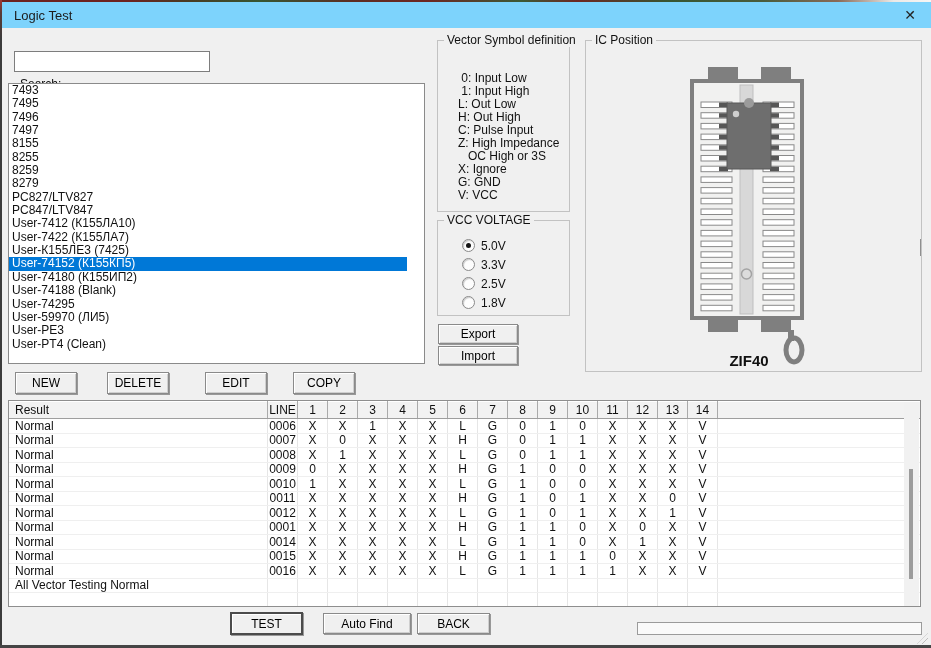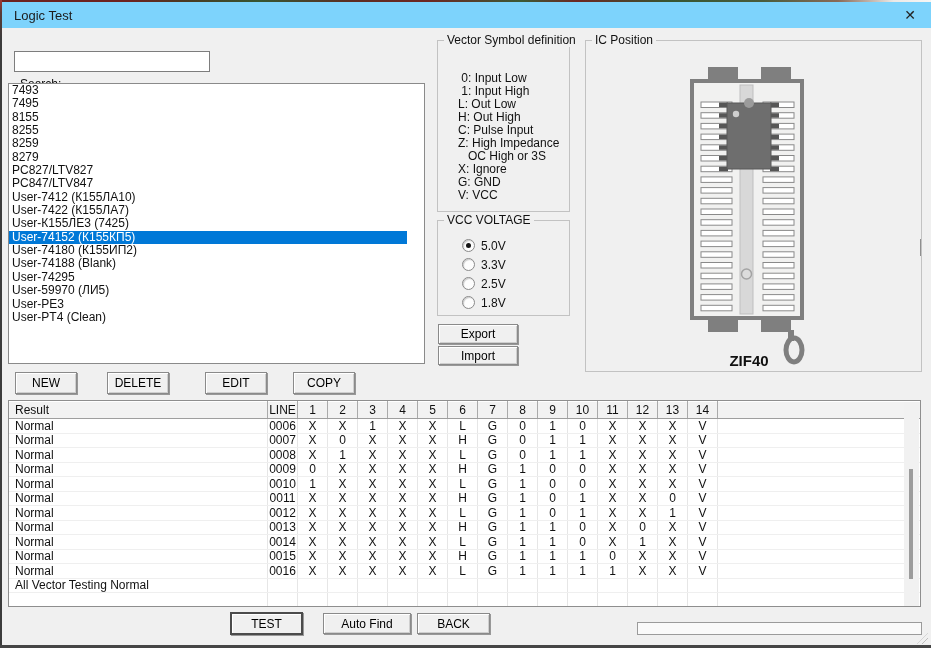--- a/index.html
+++ b/index.html
@@ -110,20 +110,22 @@
       <span>✕</span>
     </div>
   </div>
 
   <div id="search-label" class="label">Search:</div>
   <input id="search-input" type="text" value="" style="">
 
   <div id="device-list">
       <div class="list-item">7493</div>
       <div class="list-item">7495</div>
+      <div class="list-item">7496</div>
+      <div class="list-item">7497</div>
       <div class="list-item">8155</div>
       <div class="list-item">8255</div>
       <div class="list-item">8259</div>
       <div class="list-item">8279</div>
       <div class="list-item">PC827/LTV827</div>
       <div class="list-item">PC847/LTV847</div>
       <div class="list-item">User-7412 (К155ЛА10)</div>
       <div class="list-item">User-7422 (К155ЛА7)</div>
       <div class="list-item">User-К155ЛЕ3 (7425)</div>
       <div class="list-item selected">User-74152 (К155КП5)</div>
@@ -418,21 +420,21 @@
           <div class="cell c-num">0</div>
           <div class="cell c-num">1</div>
           <div class="cell c-num">X</div>
           <div class="cell c-num">X</div>
           <div class="cell c-num">1</div>
           <div class="cell c-num">V</div>
           <div class="cell c-fill"></div>
         </div>
         <div class="vt-row">
           <div class="cell c-result">Normal</div>
-          <div class="cell c-line">0013</div>
+          <div class="cell c-line">0001</div>
           <div class="cell c-num">X</div>
           <div class="cell c-num">X</div>
           <div class="cell c-num">X</div>
           <div class="cell c-num">X</div>
           <div class="cell c-num">X</div>
           <div class="cell c-num">H</div>
           <div class="cell c-num">G</div>
           <div class="cell c-num">1</div>
           <div class="cell c-num">1</div>
           <div class="cell c-num">0</div>

